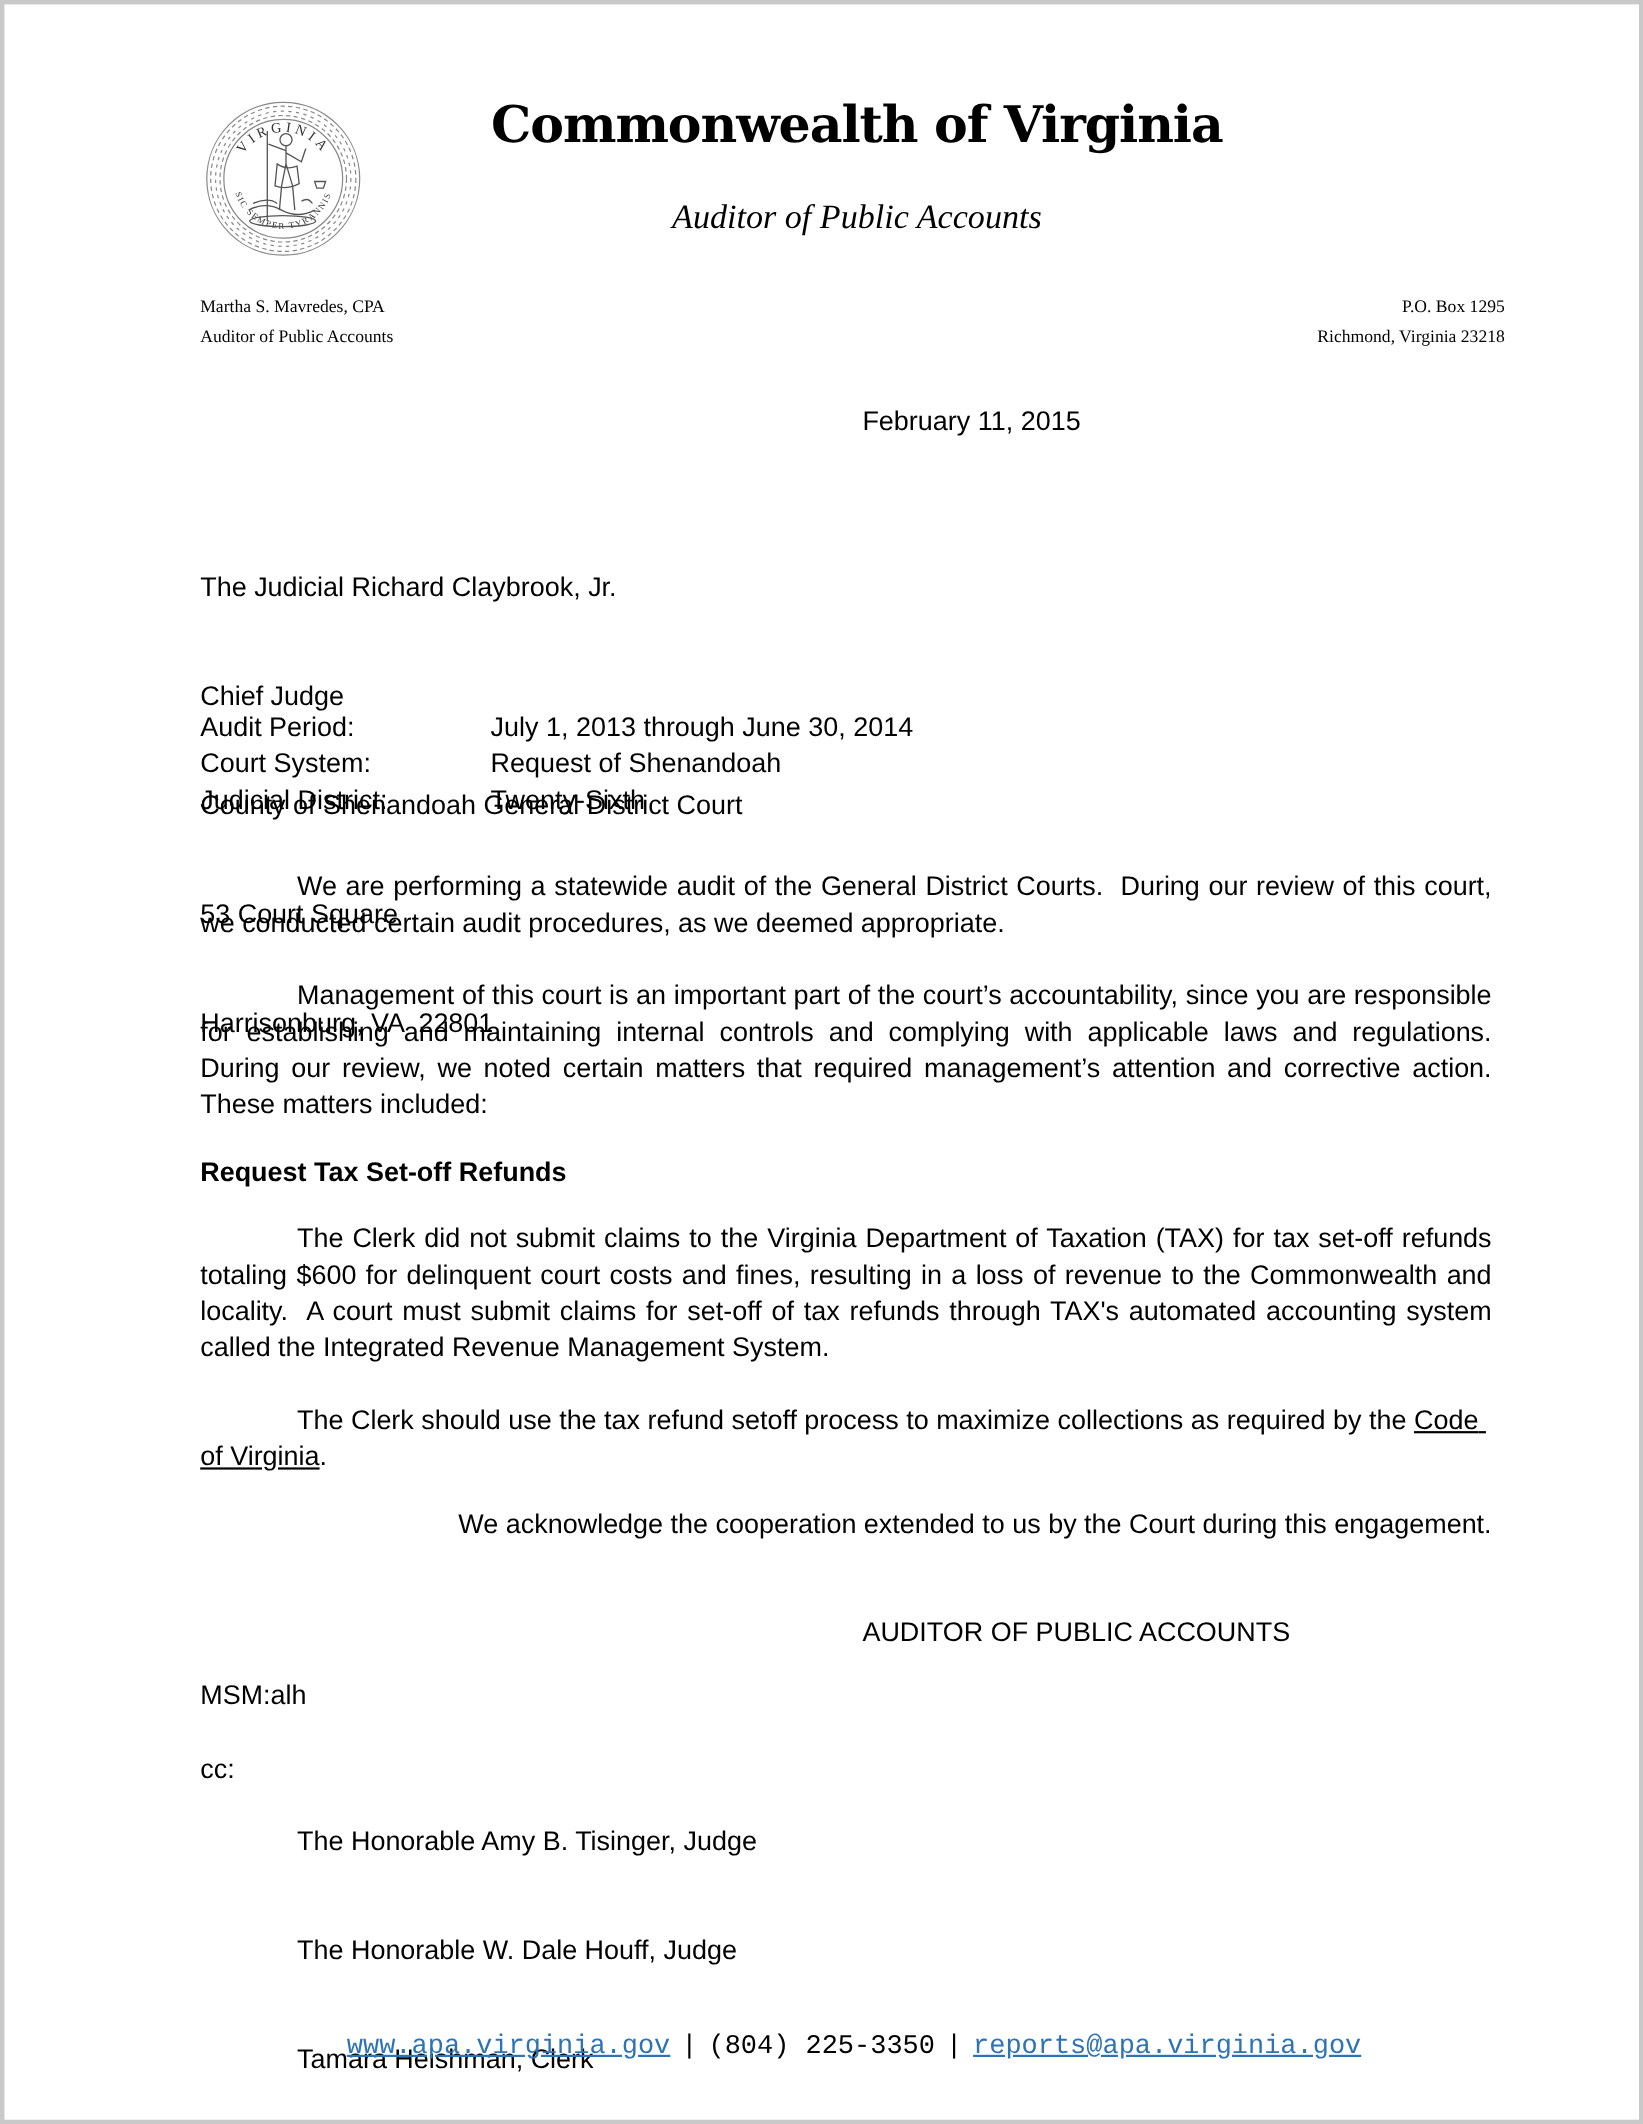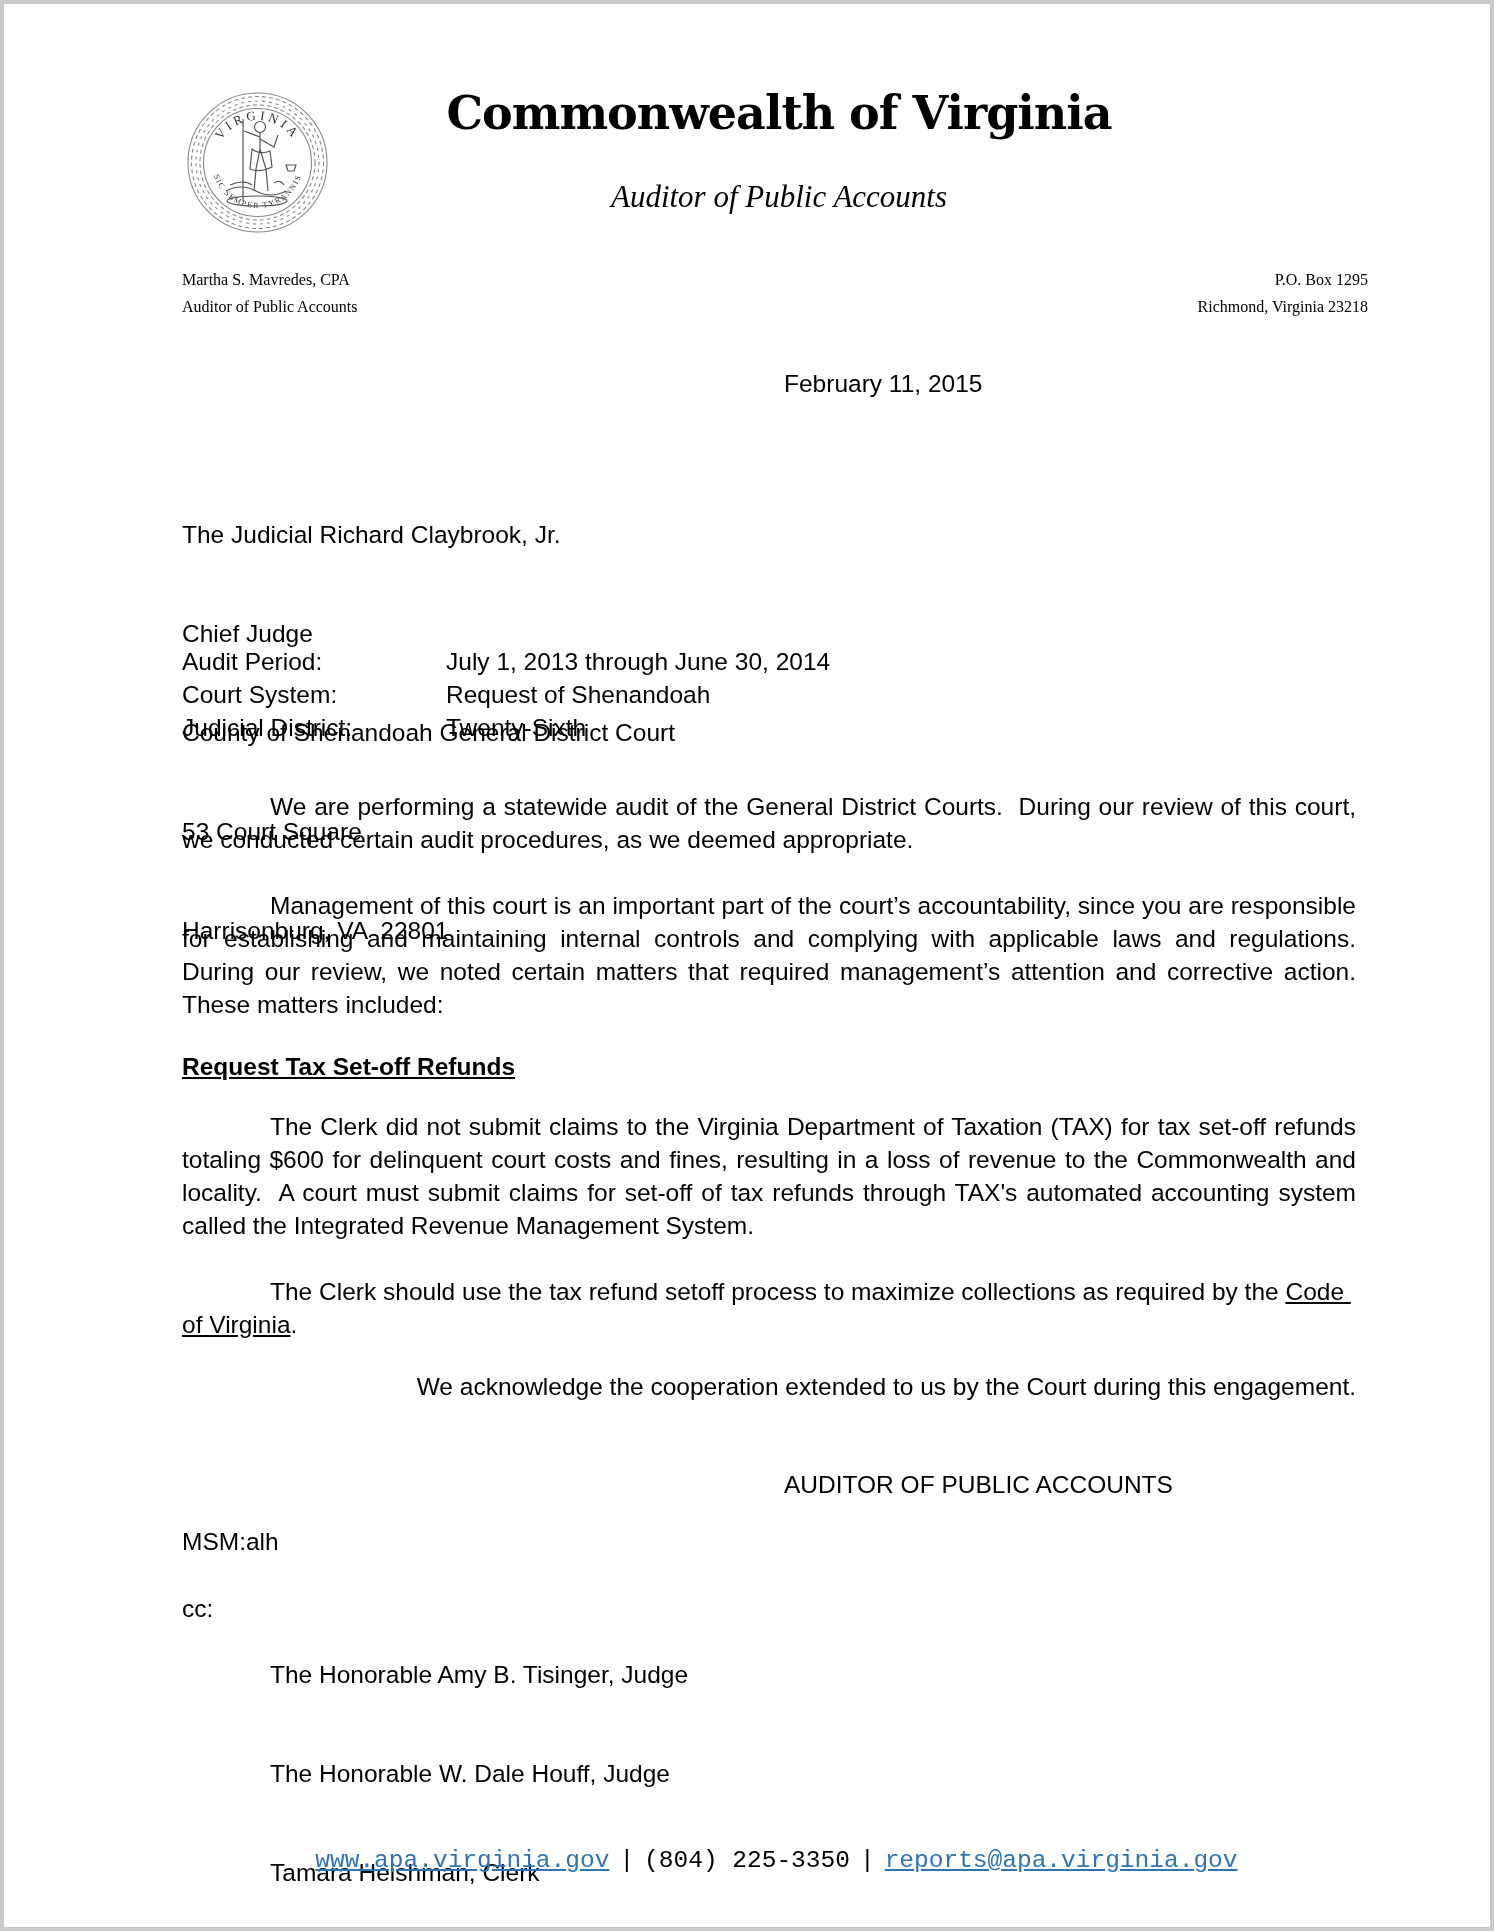--- a/index.html
+++ b/index.html
@@ -35,21 +35,21 @@
   .contact-right{right:122px;text-align:right;}
   
   .txt{font-size:24.5px;line-height:33px;white-space:pre-wrap;}
   .abs{position:absolute;}
   .date{left:780px;top:363px;}
   .recipient{left:178px;top:448px;}
   .audit{left:178px;top:641px;display:grid;grid-template-columns:264px auto;grid-auto-rows:33px;}
   .para{left:178px;top:0;width:1174px;text-align:justify;text-indent:88px;}
   #para1{top:786px;}
   #para2{top:885px;}
-  #finding-heading{left:178px;top:1046px;font-weight:bold;text-decoration:underline;}
+  #finding-heading{left:178px;top:1046px;font-weight:bold;}
   #para3{top:1106px;}
   #para4{top:1271px;text-align:left;}
   #para5{top:1366px;text-align:right;}
   .u{text-decoration:underline;}
   .signature{left:780px;top:1464px;}
   .reference{left:178px;top:1521px;}
   .cc{left:178px;top:1588px;display:grid;grid-template-columns:88px auto;}
   .cc-names div{line-height:33px;}
   .footer{left:0;top:1807px;width:100%;text-align:center;font-family:Liberation Mono, monospace;}
   .footer a{color:#2E74B5;text-decoration:underline;cursor:pointer;}

